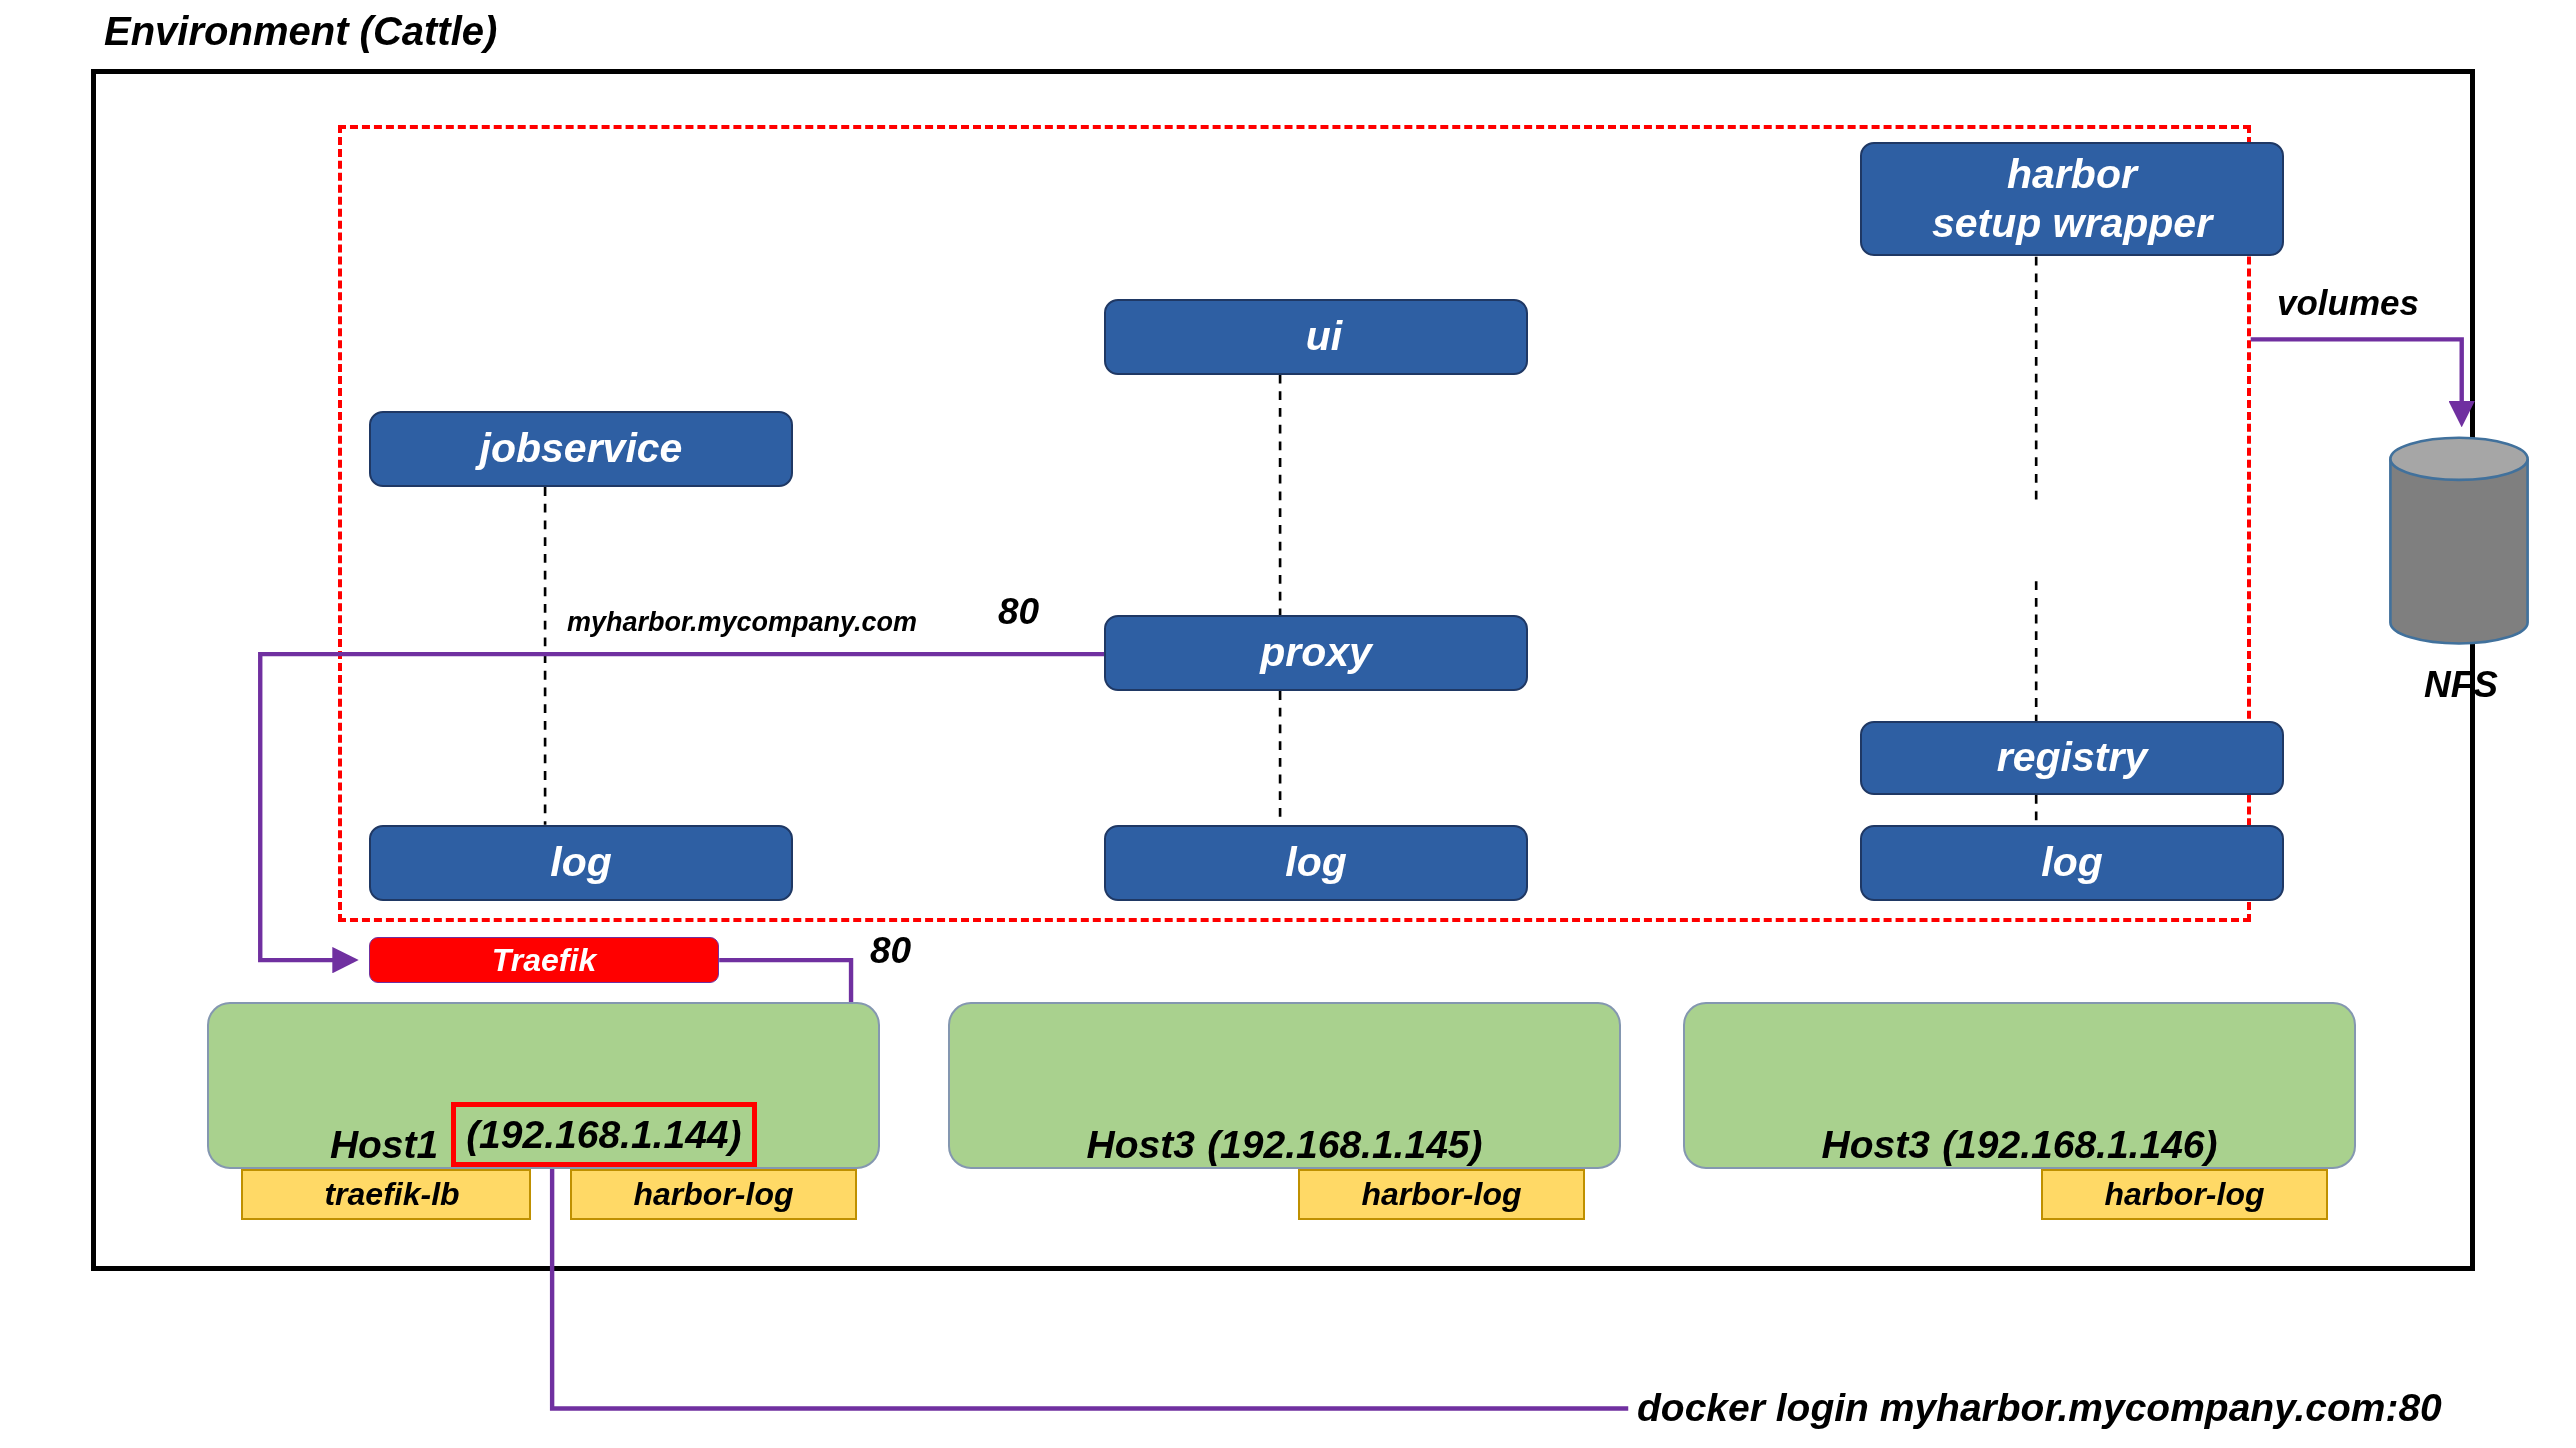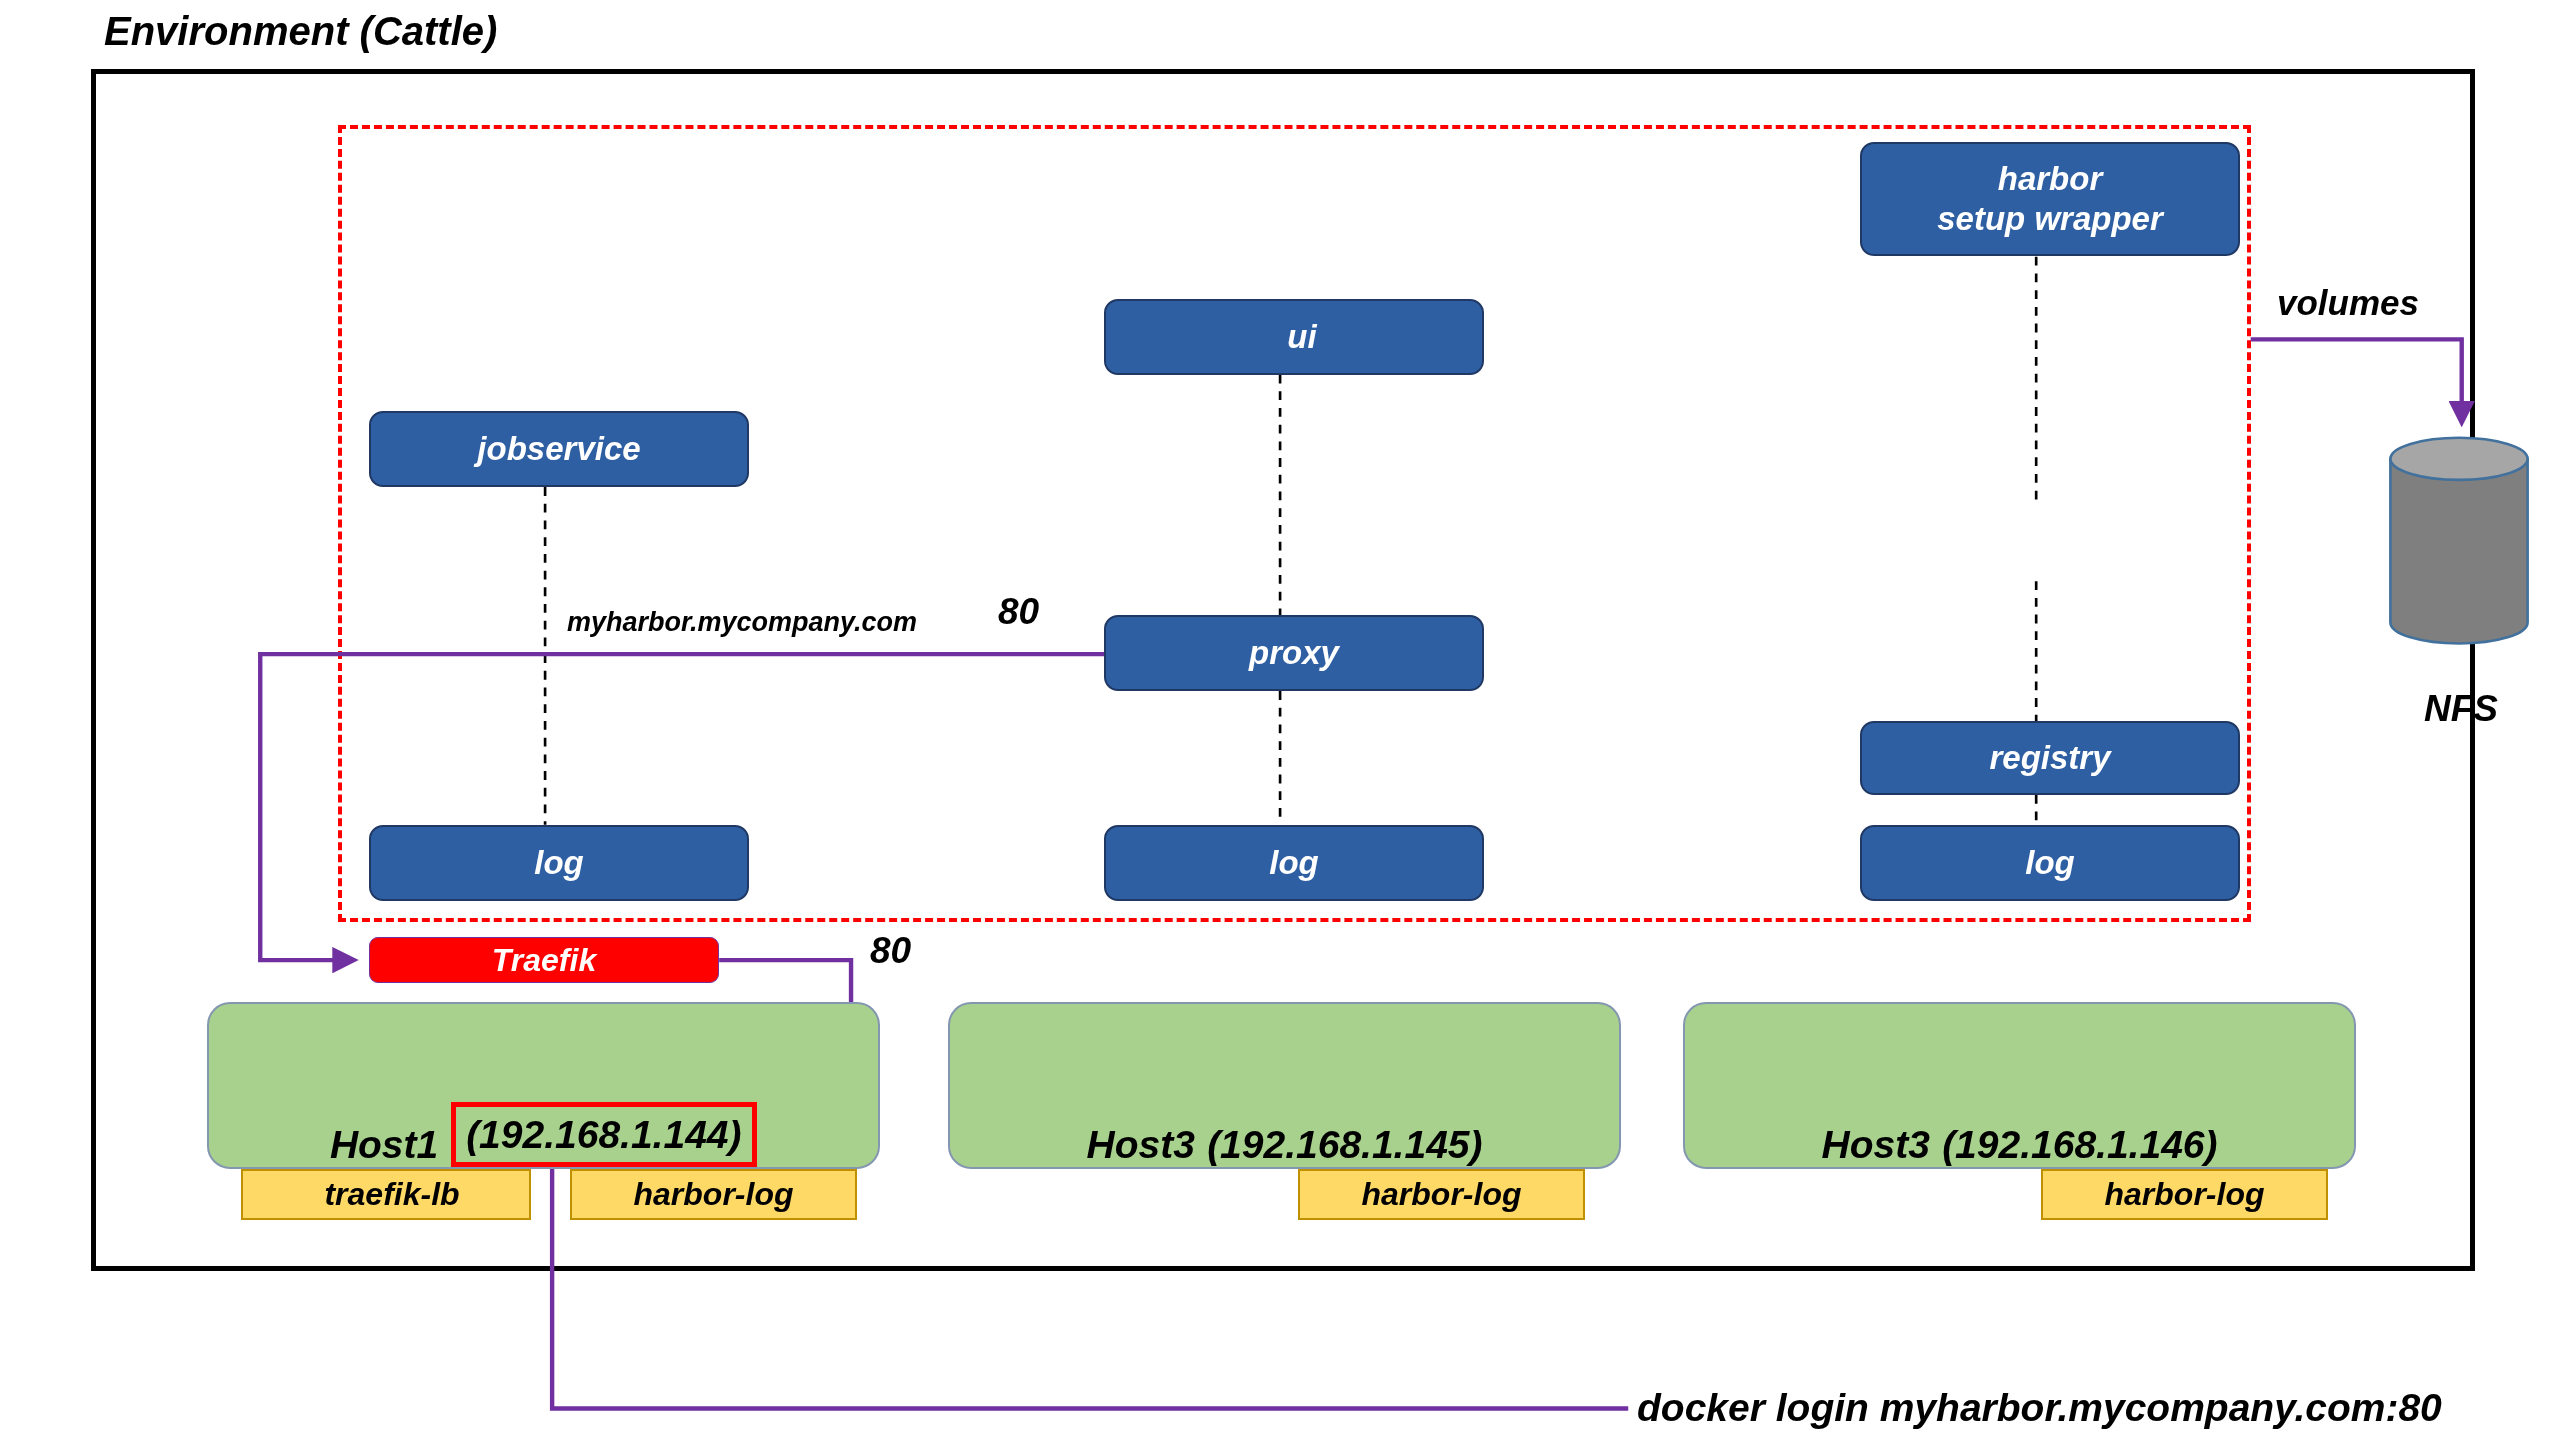--- a/index.html
+++ b/index.html
@@ -16,23 +16,23 @@
   }
   .outer-border{
     position:absolute;left:91px;top:69px;width:2384px;height:1202px;
     border:5.3px solid #000;box-sizing:border-box;background:transparent;
   }
   .stack-border{
     position:absolute;left:338px;top:125px;width:1913px;height:797px;
     border:4.4px dashed #ff0000;box-sizing:border-box;
   }
   .svc{
-    position:absolute;width:380px;height:76px;
+    position:absolute;width:424px;height:76px;
     background:#2E5FA3;border:2.6px solid #1F3864;border-radius:14px;
-    color:#ffffff;font-weight:bold;font-style:italic;font-size:33px;
+    color:#ffffff;font-weight:bold;font-style:italic;font-size:41px;
     display:flex;align-items:center;justify-content:center;text-align:center;
     box-sizing:border-box;z-index:3;line-height:1.2;
   }
   .svc.tall{height:114px;white-space:pre-line;}
   .traefik{
     position:absolute;left:369px;top:937px;width:350px;height:46px;
     background:#ff0000;border:1.8px solid #7030A0;border-radius:9px;
     color:#ffffff;font-weight:bold;font-style:italic;font-size:32px;
     display:flex;align-items:center;justify-content:center;
     box-sizing:border-box;z-index:3;
@@ -55,21 +55,21 @@
     font-size:32px;font-weight:bold;font-style:italic;color:#000;
     box-sizing:border-box;z-index:3;
   }
   .lbl{
     position:absolute;font-weight:bold;font-style:italic;color:#000;z-index:4;
   }
   .lbl.hostname{left:567px;top:607px;font-size:27px;}
   .lbl.port80-proxy{left:998px;top:591px;font-size:37px;}
   .lbl.port80-traefik{left:870px;top:930px;font-size:37px;}
   .lbl.volumes{left:2277px;top:283px;font-size:35px;}
-  .lbl.nfs{left:2388px;top:688px;width:146px;text-align:center;font-size:37px;}
+  .lbl.nfs{left:2388px;top:664px;width:146px;text-align:center;font-size:37px;}
   .lbl.docker{left:1637px;top:1386px;font-size:39px;}
   svg.overlay{
     position:absolute;left:0;top:0;width:2576px;height:1449px;z-index:1;
   }
   .nfs-cyl{position:absolute;left:2386px;top:434px;z-index:3;}
 </style>
 </head>
 <body>
 
 <div class="canvas">

